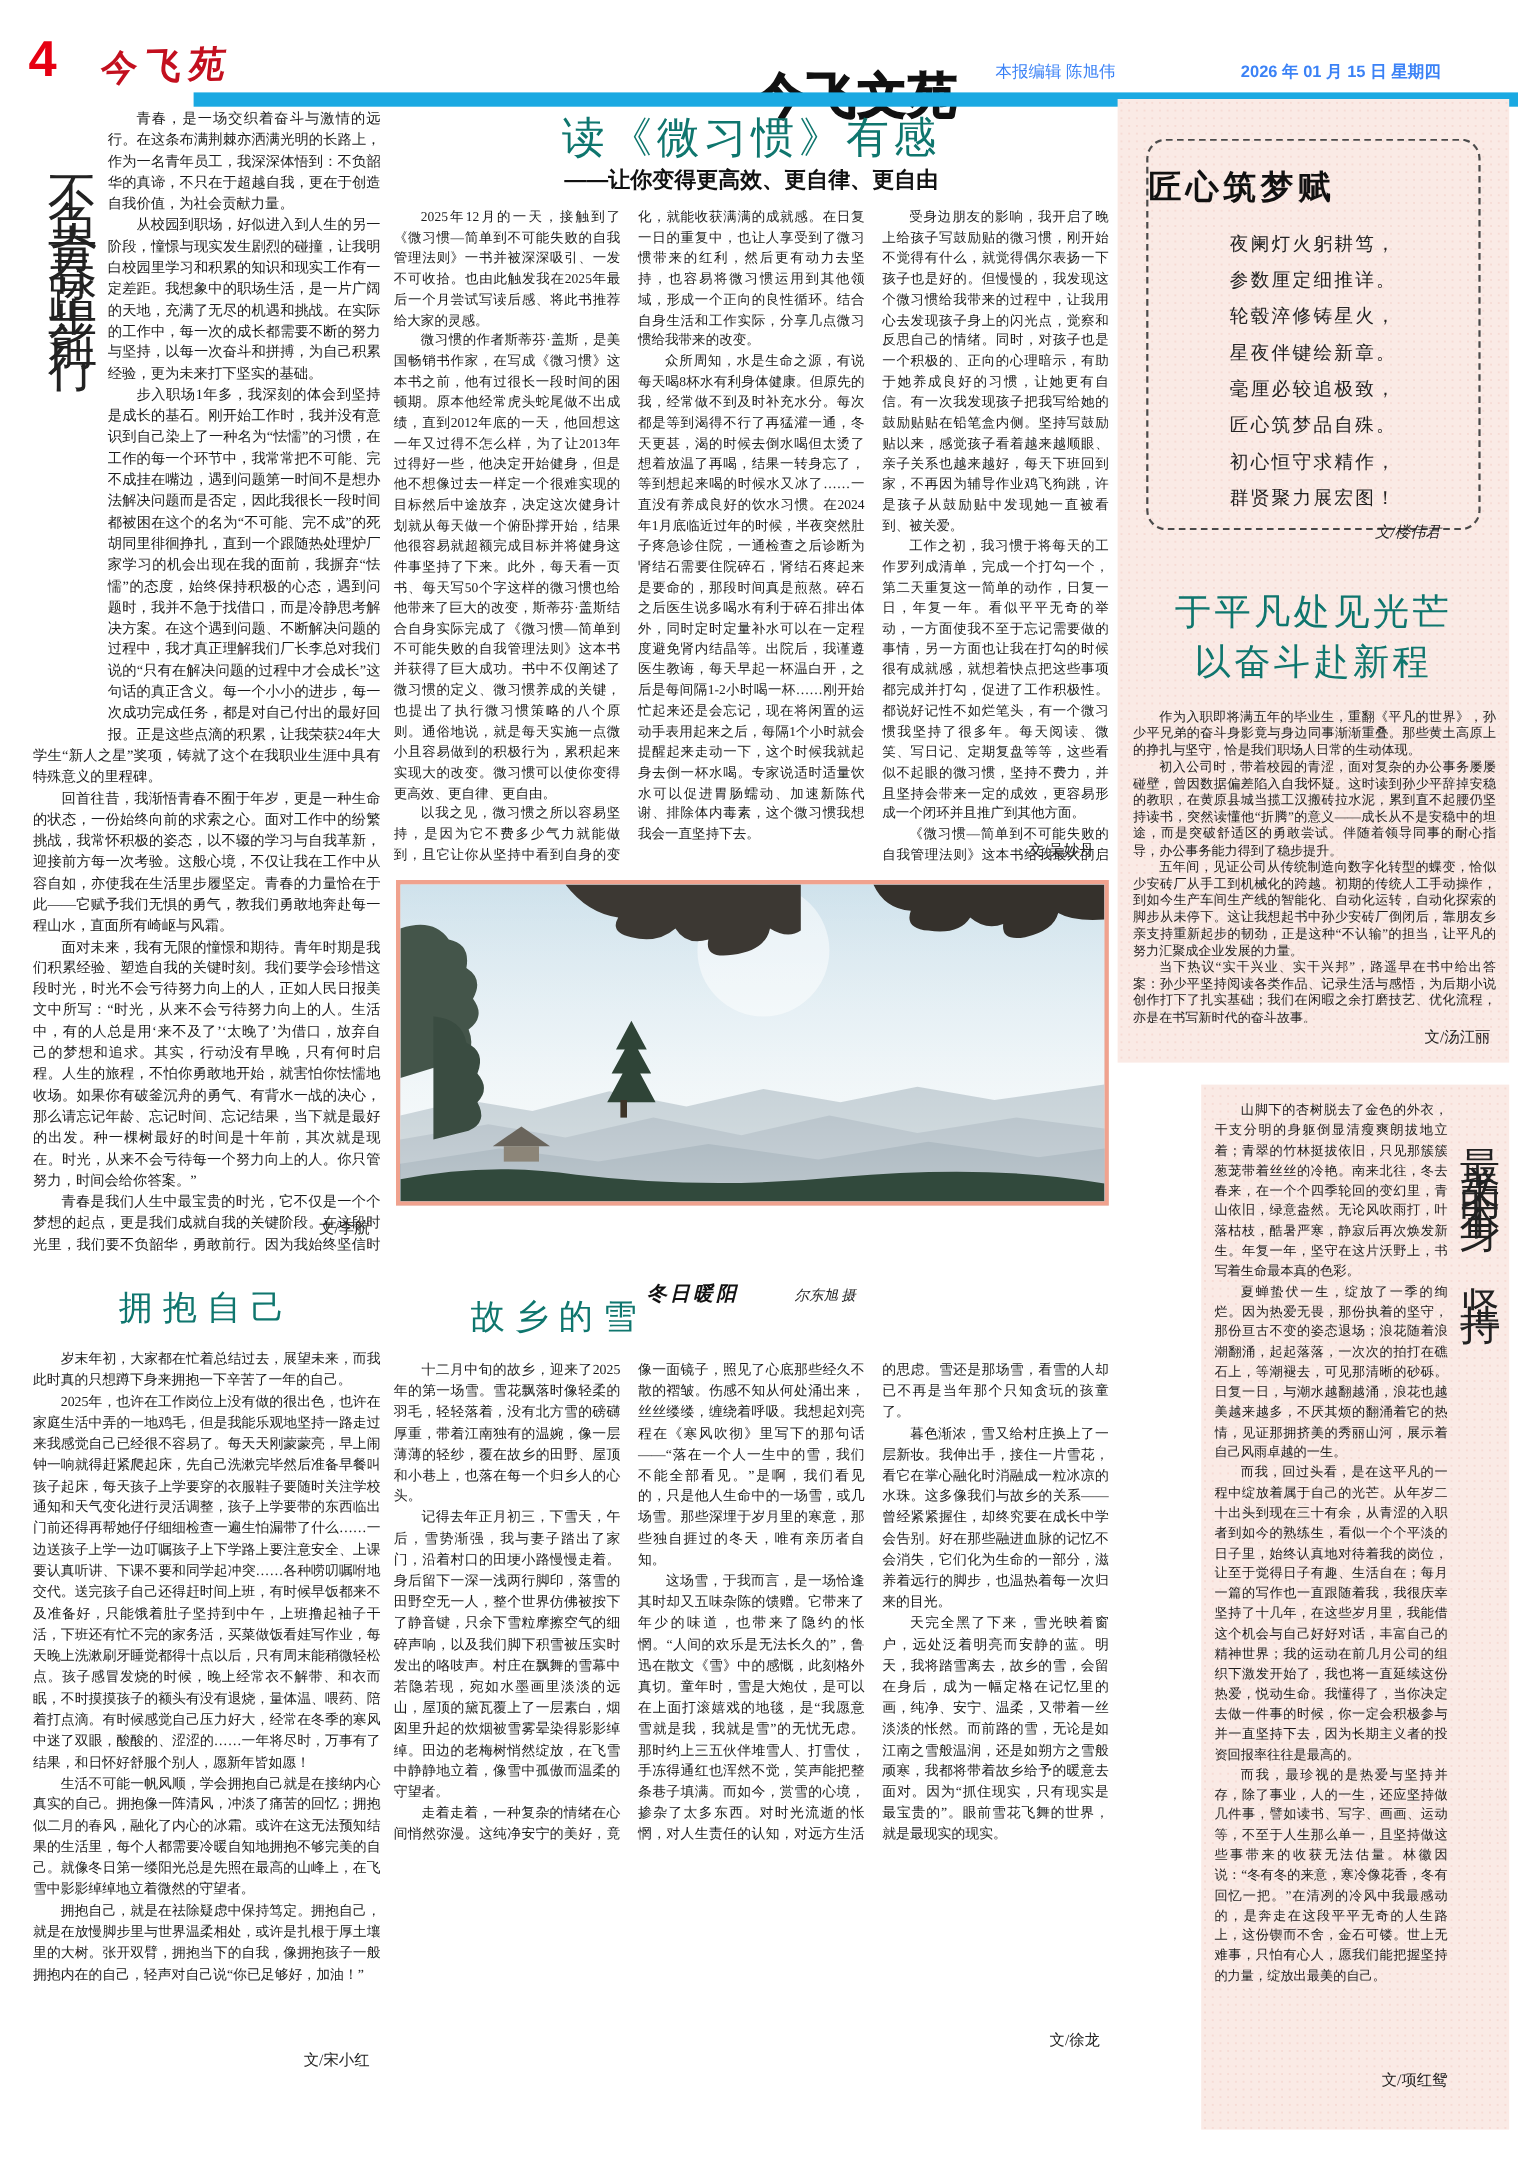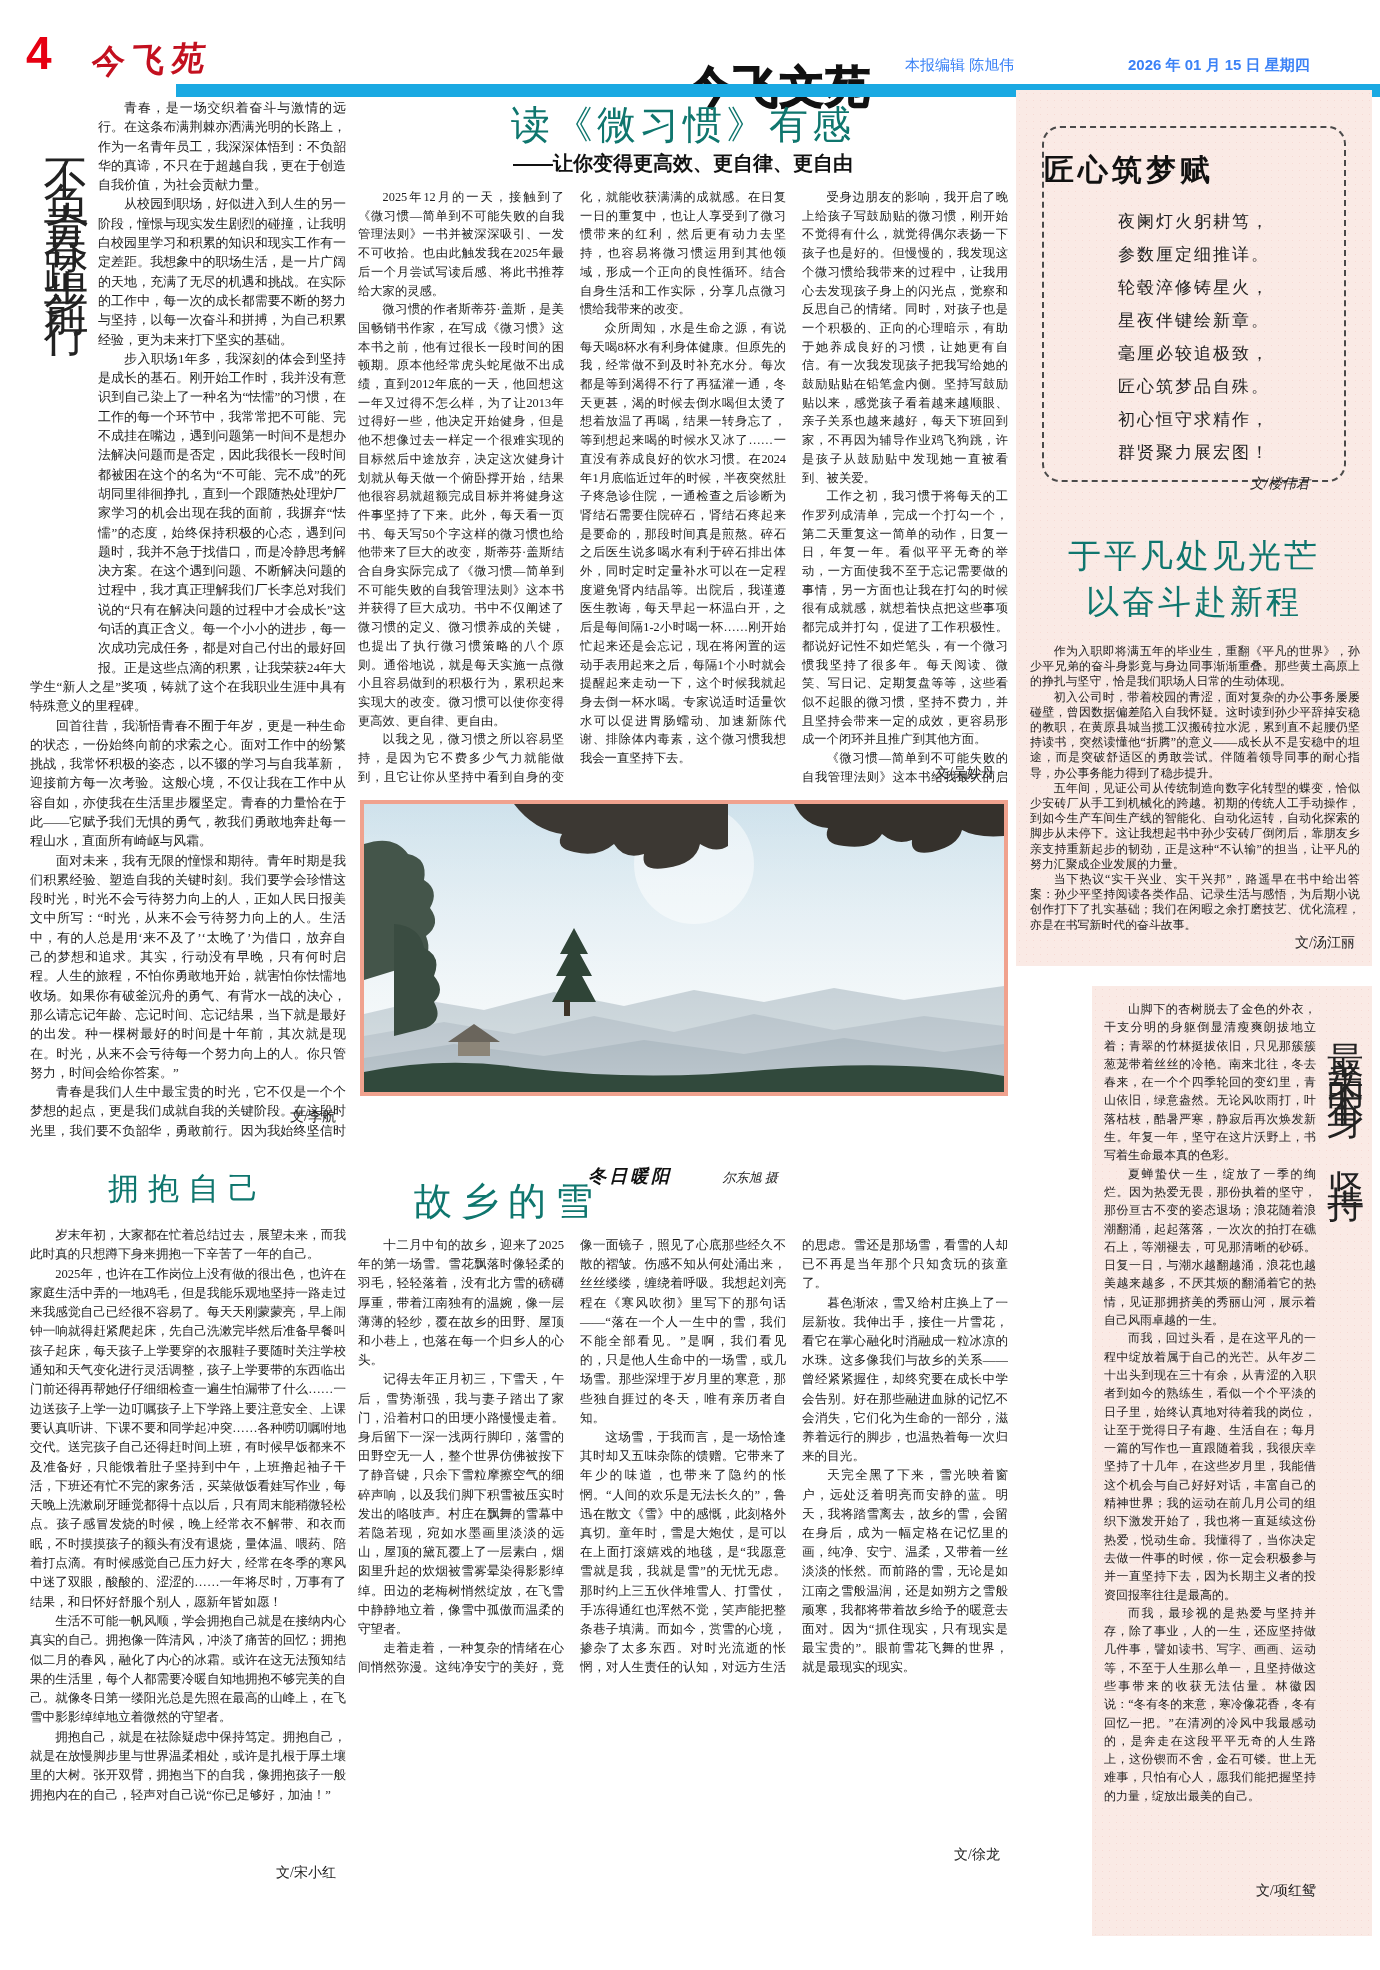--- a/index.html
+++ b/index.html
@@ -37,21 +37,21 @@
   .title-mh{left:358px;top:98px;width:650px;text-align:center;font-size:39px;letter-spacing:4px;}
   .subtitle-mh{left:358px;top:150px;width:650px;text-align:center;font-size:20px;font-weight:700;color:#111;}
   .mh-cols{left:358px;top:188px;width:650px;height:606px;overflow:hidden;
            column-count:3;column-gap:16px;font-size:12.3px;line-height:18.7px;}
   .byline-mh{left:790px;top:764px;width:205px;}
   .photo-frame{left:360px;top:800px;width:640px;height:288px;border:4px solid #f0a28e;background:#dfe9ee;}
   .photo-frame svg{display:block;}
   .caption-row{left:358px;top:1164px;width:650px;text-align:center;font-style:italic;}
   .caption-title{font-size:18px;font-weight:800;letter-spacing:3px;color:#111;}
   .caption-credit{font-size:13px;margin-left:46px;color:#222;font-family:"Liberation Serif","DejaVu Serif",serif;}
-  .title-snow{left:358px;top:1176px;width:300px;text-align:center;font-size:38px;letter-spacing:9px;}
+  .title-snow{left:358px;top:1176px;width:300px;text-align:center;font-size:31px;letter-spacing:9px;}
   .snow-cols{left:358px;top:1236px;width:650px;height:694px;overflow:hidden;
              column-count:3;column-gap:16px;font-size:12.6px;line-height:19.2px;}
   .byline-snow{left:800px;top:1846px;width:200px;}
   
   .pink{background:#faeae5;
         background-image:radial-gradient(rgba(226,150,138,0.18) 0.7px, transparent 0.7px);
         background-size:7px 7px;}
   .panel-top{left:1016px;top:90px;width:356px;height:876px;}
   .poem-box{left:1042px;top:126px;width:300px;height:352px;border:2px dashed #4a4a4a;border-radius:18px;}
   .poem-title{margin-top:22px;text-align:left;font-size:30px;font-weight:700;letter-spacing:4px;color:#111;}

